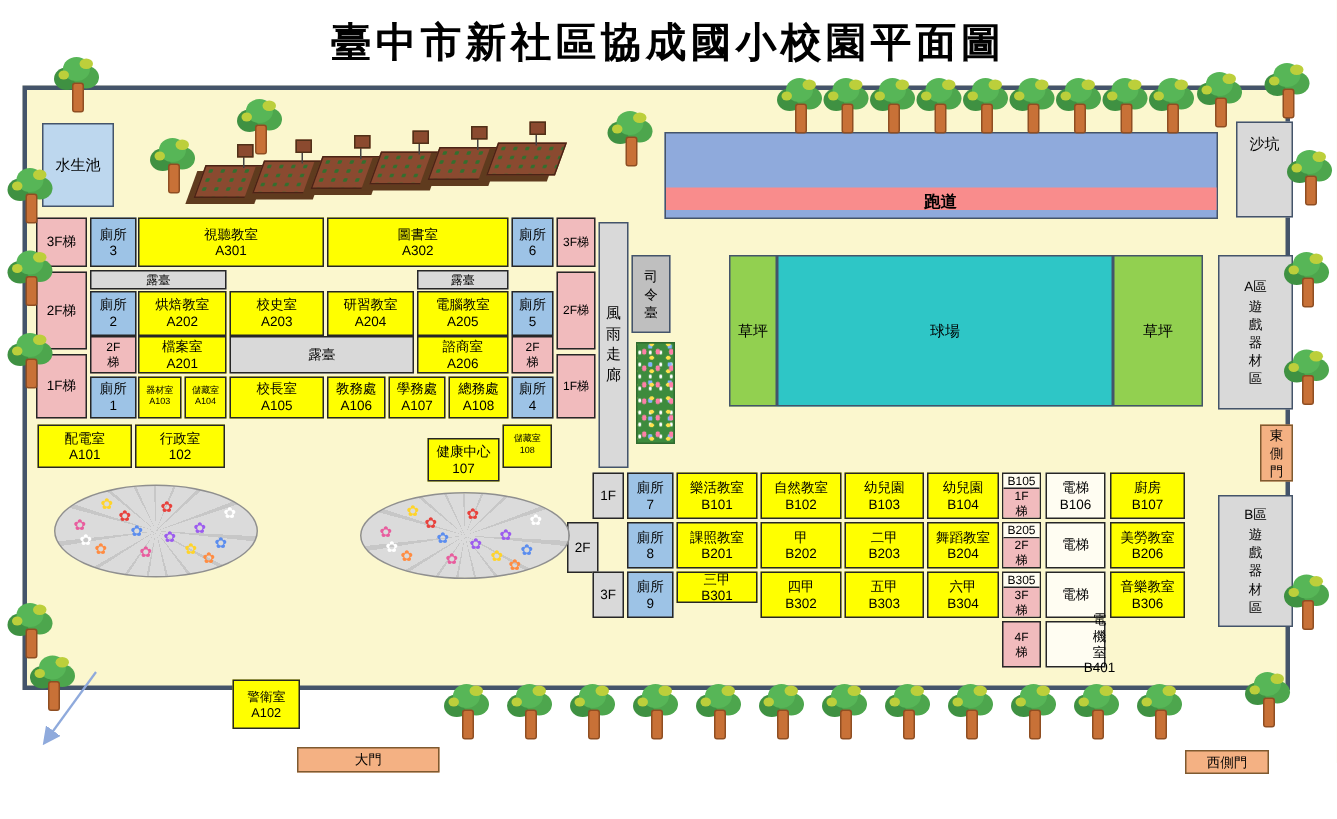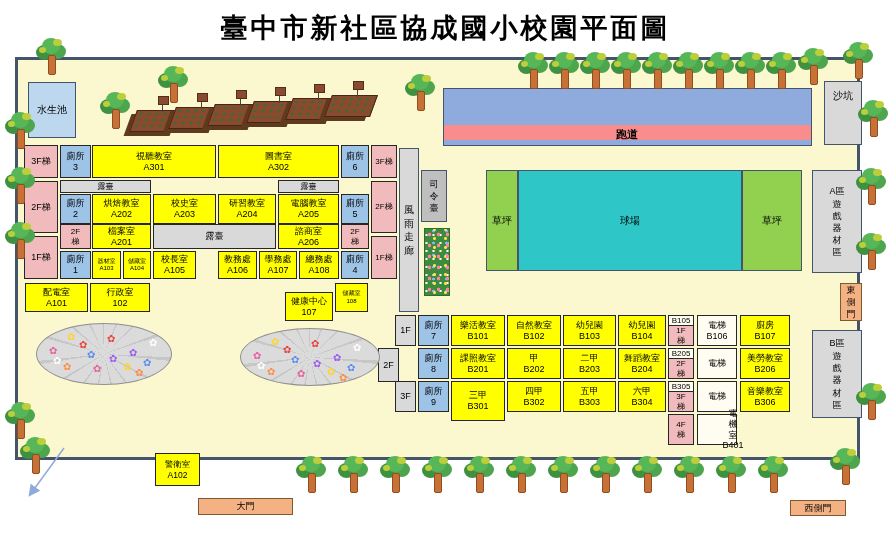--- a/index.html
+++ b/index.html
@@ -192,21 +192,21 @@
     </div>
 
   <div class="cell yellow small" style="left:92px;top:251px;width:29px;height:28px;">
       <span>器材室</span>
       <span>A103</span>
     </div>
   <div class="cell yellow small" style="left:123px;top:251px;width:28px;height:28px;">
       <span>儲藏室</span>
       <span>A104</span>
     </div>
-  <div class="cell yellow" style="left:153px;top:251px;width:43px;height:28px;">
+  <div class="cell yellow" style="left:153px;top:251px;width:63px;height:28px;">
       <span>校長室</span>
       <span>A105</span>
     </div>
   <div class="cell yellow" style="left:218px;top:251px;width:39px;height:28px;">
       <span>教務處</span>
       <span>A106</span>
     </div>
   <div class="cell yellow" style="left:259px;top:251px;width:38px;height:28px;">
       <span>學務處</span>
       <span>A107</span>
@@ -309,21 +309,21 @@
     </div>
   <div class="cell yellow" style="left:563px;top:348px;width:53px;height:31px;">
       <span>二甲</span>
       <span>B203</span>
     </div>
   <div class="cell yellow" style="left:618px;top:348px;width:48px;height:31px;">
       <span>舞蹈教室</span>
       <span>B204</span>
     </div>
 
-  <div class="cell yellow" style="left:451px;top:381px;width:54px;height:40px;">
+  <div class="cell yellow" style="left:451px;top:381px;width:54px;height:21px;">
       <span>三甲</span>
       <span>B301</span>
     </div>
   <div class="cell yellow" style="left:507px;top:381px;width:54px;height:31px;">
       <span>四甲</span>
       <span>B302</span>
     </div>
   <div class="cell yellow" style="left:563px;top:381px;width:53px;height:31px;">
       <span>五甲</span>
       <span>B303</span>

